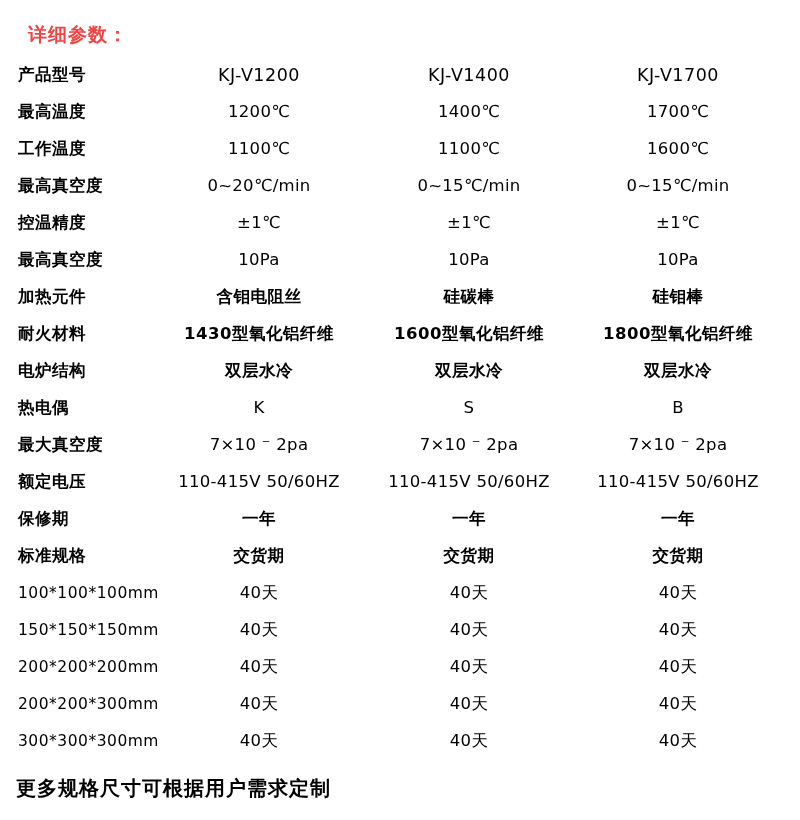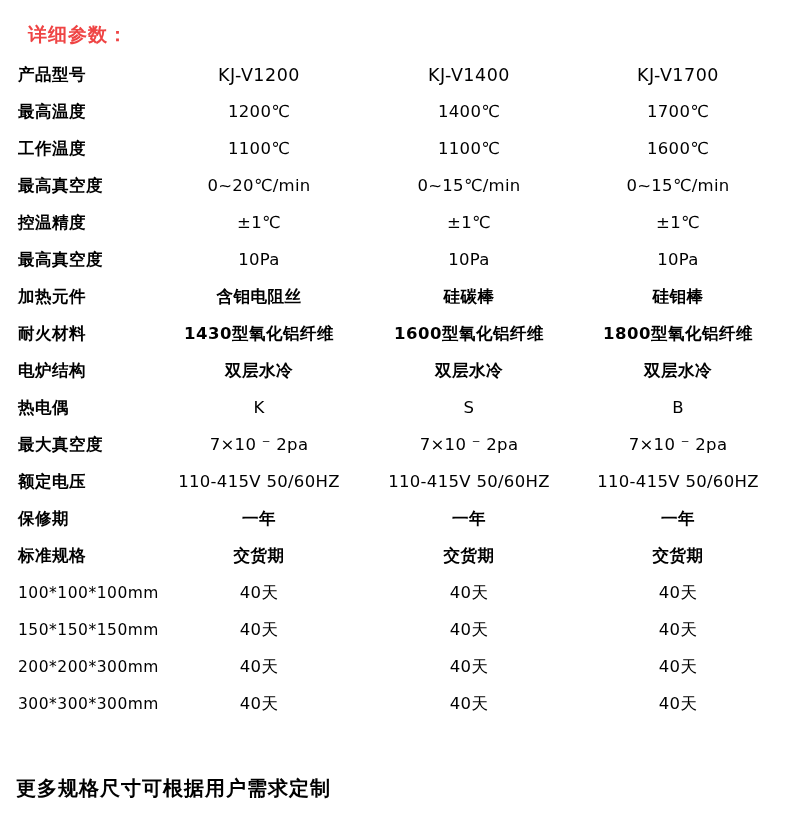--- a/index.html
+++ b/index.html
@@ -191,20 +191,26 @@
           <td class="val c2 mono">40天</td>
           <td class="val c3 mono">40天</td>
         </tr>
         <tr>
           <td class="label sizelabel">150*150*150mm</td>
           <td class="val c1 mono">40天</td>
           <td class="val c2 mono">40天</td>
           <td class="val c3 mono">40天</td>
         </tr>
         <tr>
+          <td class="label sizelabel">200*200*200mm</td>
+          <td class="val c1 mono">40天</td>
+          <td class="val c2 mono">40天</td>
+          <td class="val c3 mono">40天</td>
+        </tr>
+        <tr>
           <td class="label sizelabel">200*200*300mm</td>
           <td class="val c1 mono">40天</td>
           <td class="val c2 mono">40天</td>
           <td class="val c3 mono">40天</td>
         </tr>
         <tr>
           <td class="label sizelabel">300*300*300mm</td>
           <td class="val c1 mono">40天</td>
           <td class="val c2 mono">40天</td>
           <td class="val c3 mono">40天</td>

